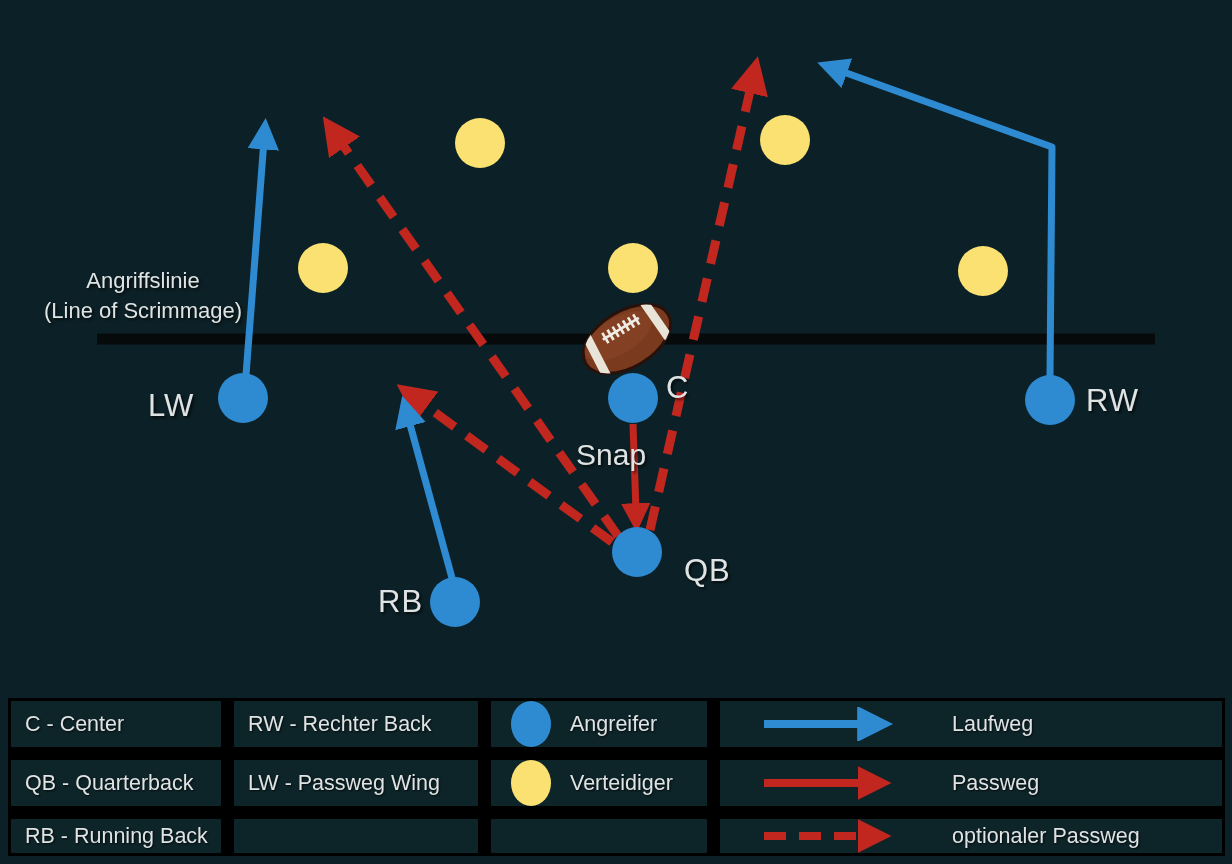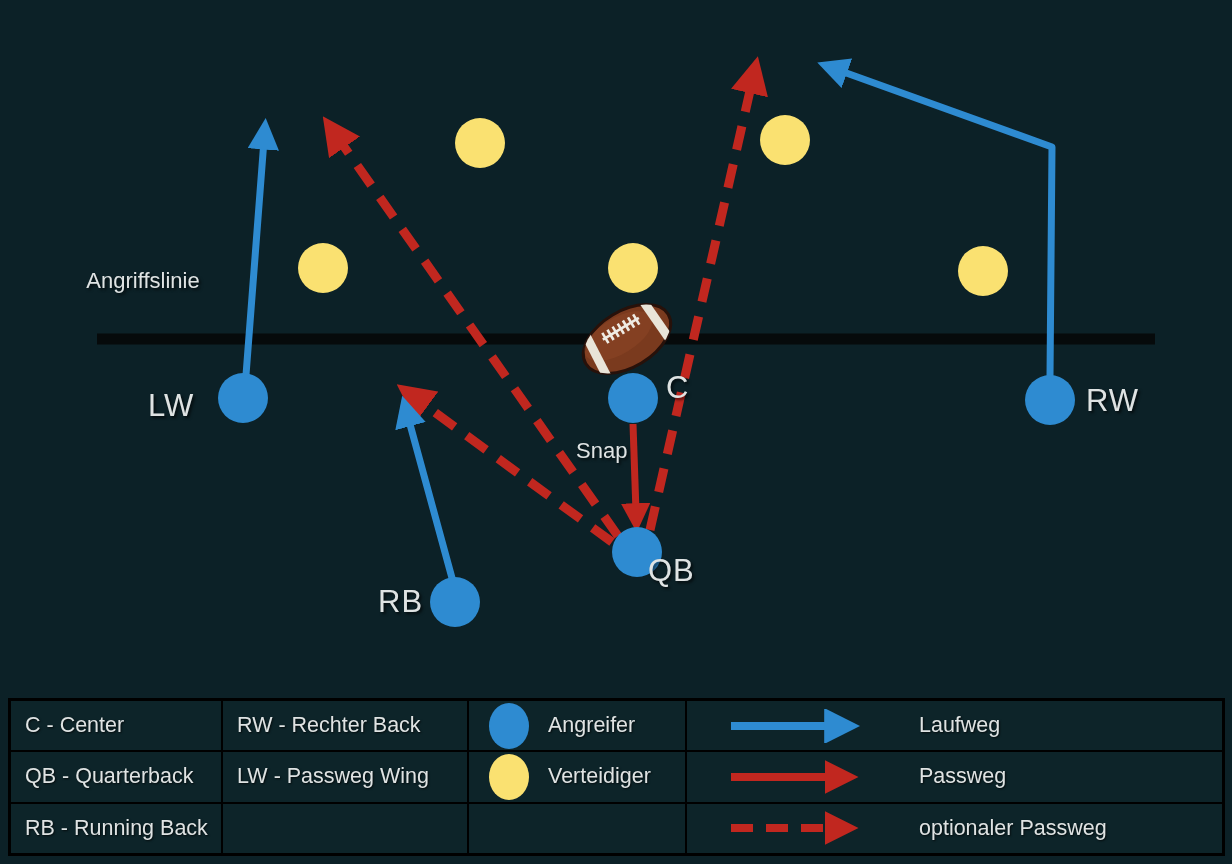--- a/index.html
+++ b/index.html
@@ -20,33 +20,33 @@
   }
   .stage{position:relative;width:988px;height:864px}
   .field-svg{position:absolute;left:0;top:0}
 
   .lbl{position:absolute;color:var(--text);text-shadow:2px 2px 3px rgba(0,0,0,.65);white-space:nowrap}
   .scrimmage-label{left:25px;top:266px;width:236px;text-align:center;font-size:22px;line-height:30px}
   .lbl-player{font-size:31px;letter-spacing:1px}
   .lbl-lw{left:148px;top:388px}
   .lbl-rb{left:378px;top:584px}
   .lbl-c{left:666px;top:370px}
-  .lbl-qb{left:648px;top:553px}
+  .lbl-qb{left:684px;top:553px}
   .lbl-rw{left:1086px;top:383px}
-  .lbl-snap{left:576px;top:438px;font-size:22px}
+  .lbl-snap{left:576px;top:438px;font-size:30px}
 
   
   .legend{
     position:absolute;left:8px;top:698px;width:1217px;height:158px;
     display:grid;
     grid-template-columns:210px 244px 216px 1fr;
     grid-template-rows:1fr 1fr 1fr;
     border:3px solid #000;
     background:#000;
-    gap:2px;
+    gap:13px;
     font-size:21.5px;
   }
   .cell{
     background:var(--cell_background);
     display:flex;align-items:center;
     padding-left:14px;
     color:var(--text);
     text-shadow:1px 1px 2px rgba(0,0,0,.7);
   }
   .marker-cell{padding-left:20px}
@@ -123,20 +123,21 @@
         <line x1="0" y1="-18" x2="0" y2="-6"></line>
         <line x1="6" y1="-18" x2="6" y2="-6"></line>
         <line x1="12" y1="-18" x2="12" y2="-6"></line>
         <line x1="18" y1="-18" x2="18" y2="-6"></line>
       </g>
     </g>
   </svg>
 
   <div class="lbl scrimmage-label">
     <div>Angriffslinie</div>
+    <div>(Line of Scrimmage)</div>
   </div>
   <div class="lbl lbl-player lbl-lw">LW</div>
   <div class="lbl lbl-player lbl-rb">RB</div>
   <div class="lbl lbl-player lbl-c">C</div>
   <div class="lbl lbl-player lbl-qb">QB</div>
   <div class="lbl lbl-player lbl-rw">RW</div>
   <div class="lbl lbl-snap">Snap</div>
 
   <div class="legend">
 

